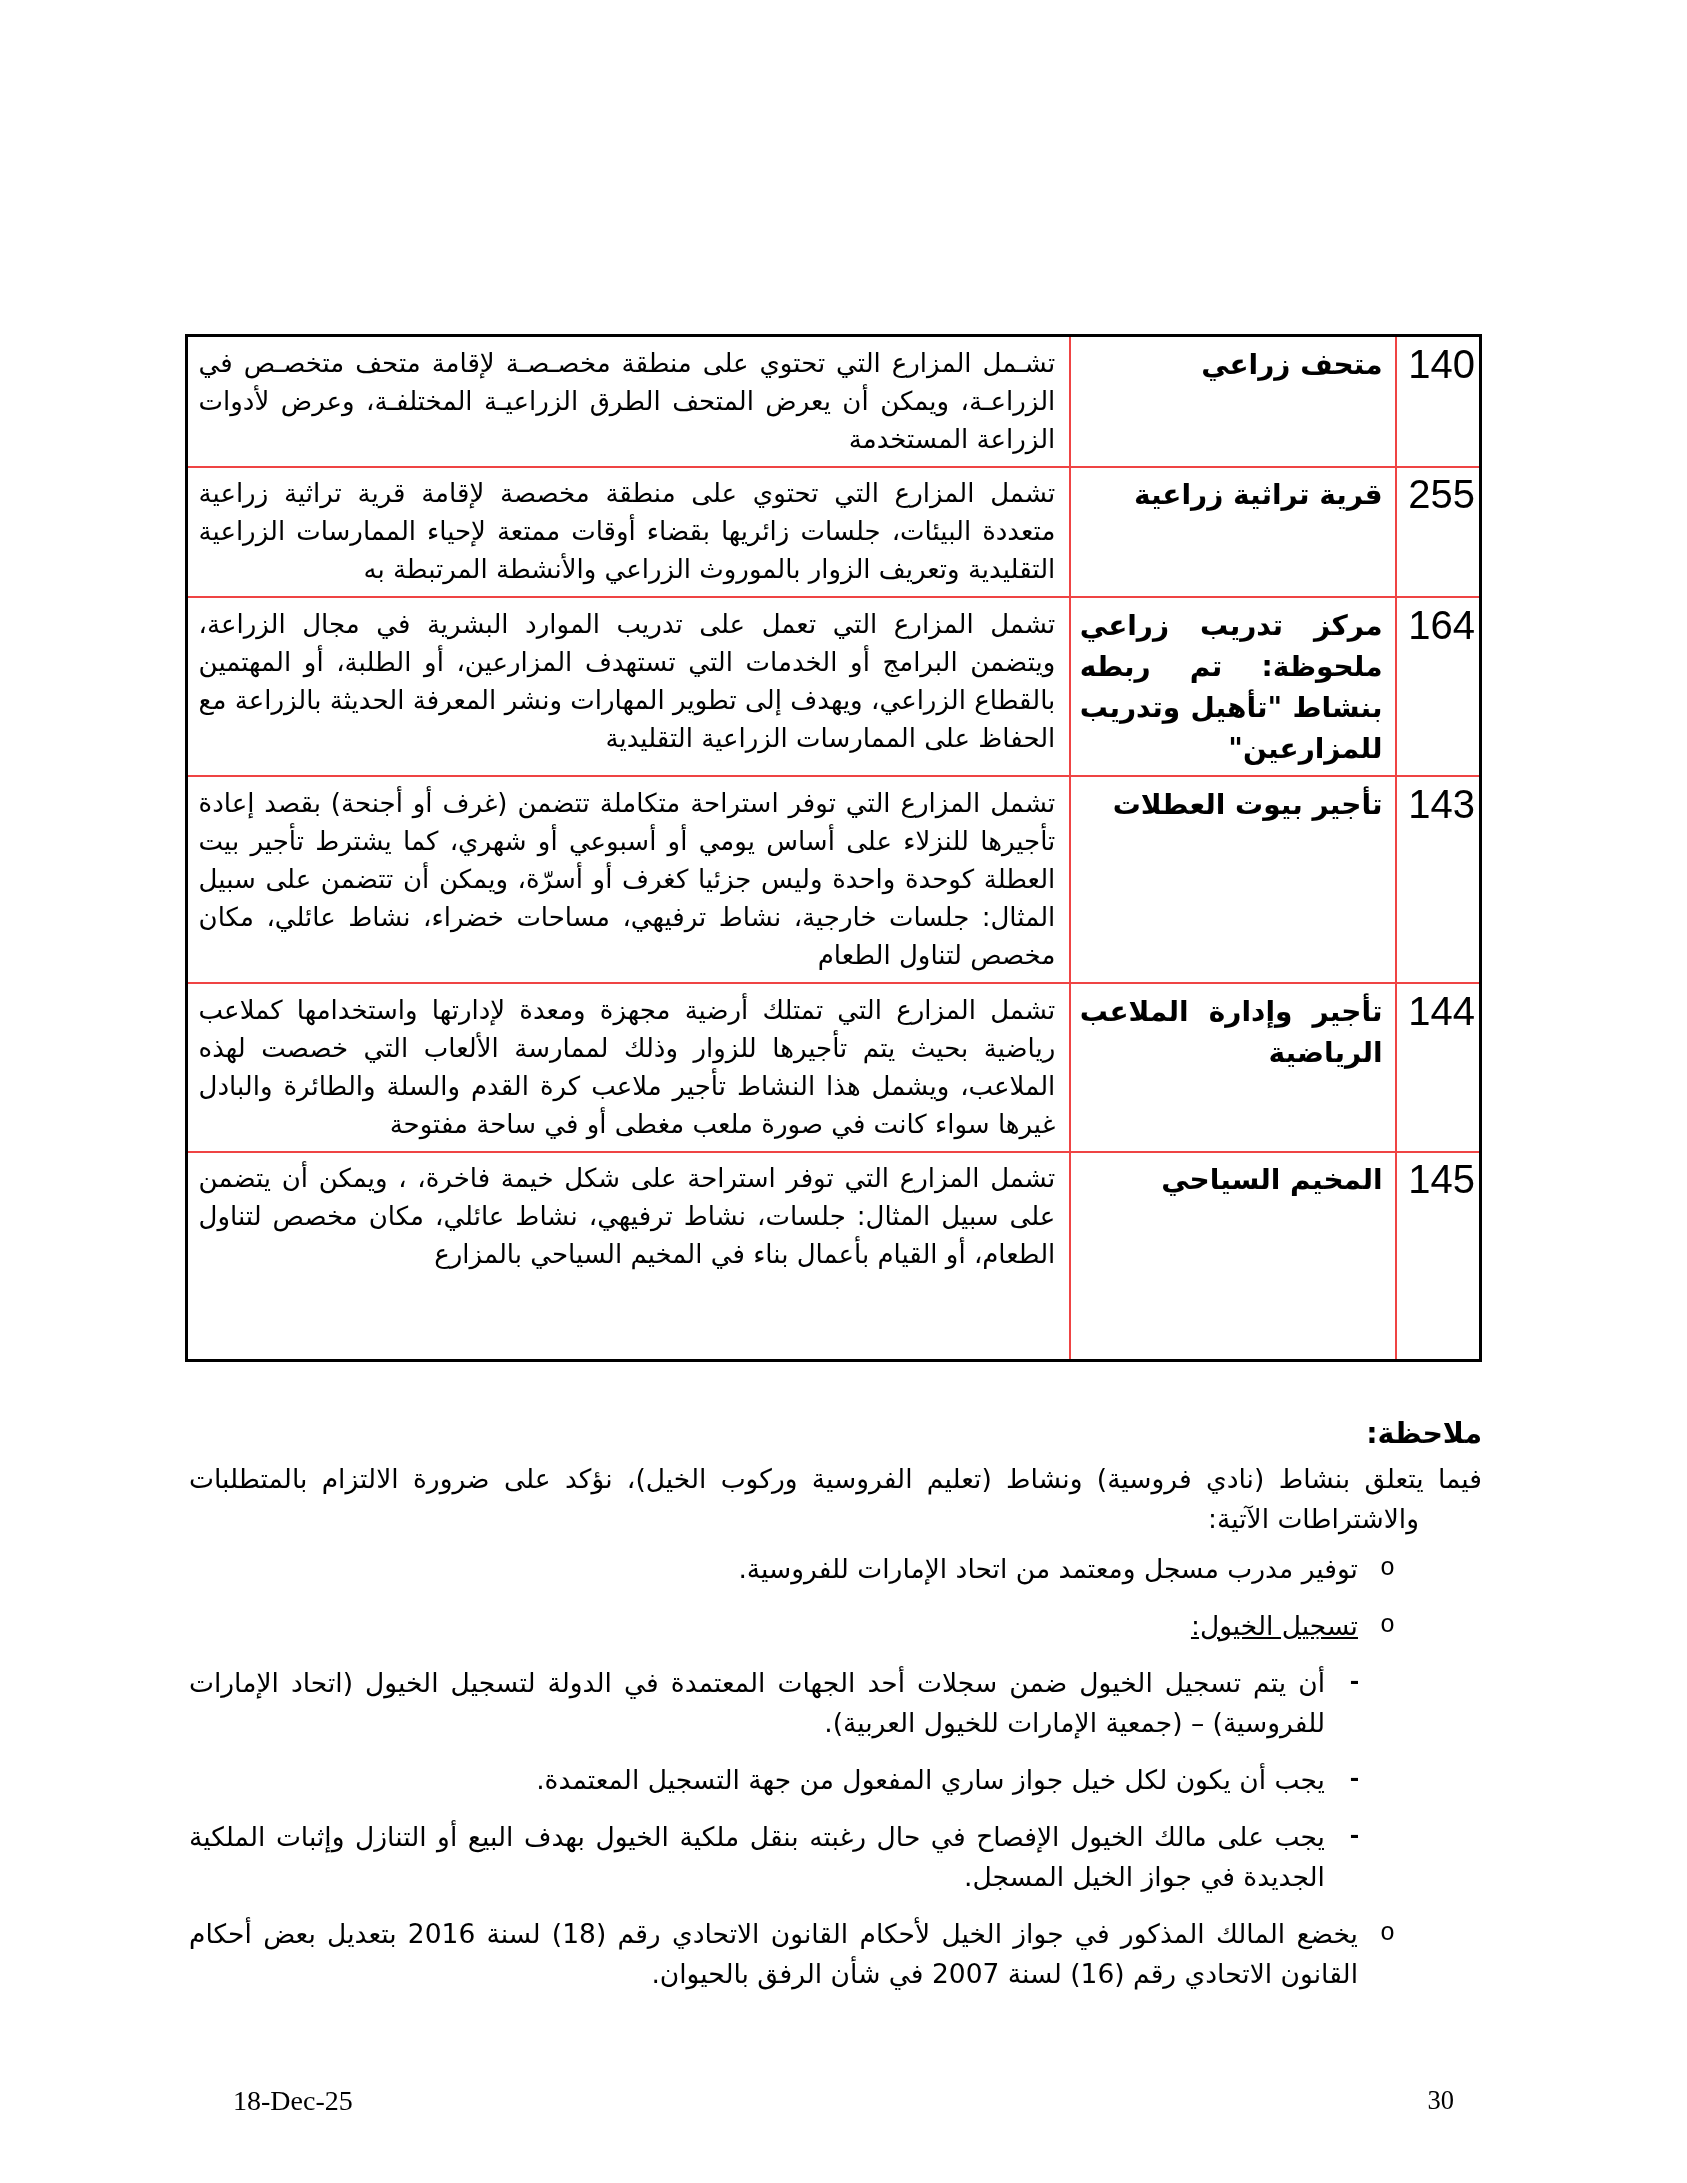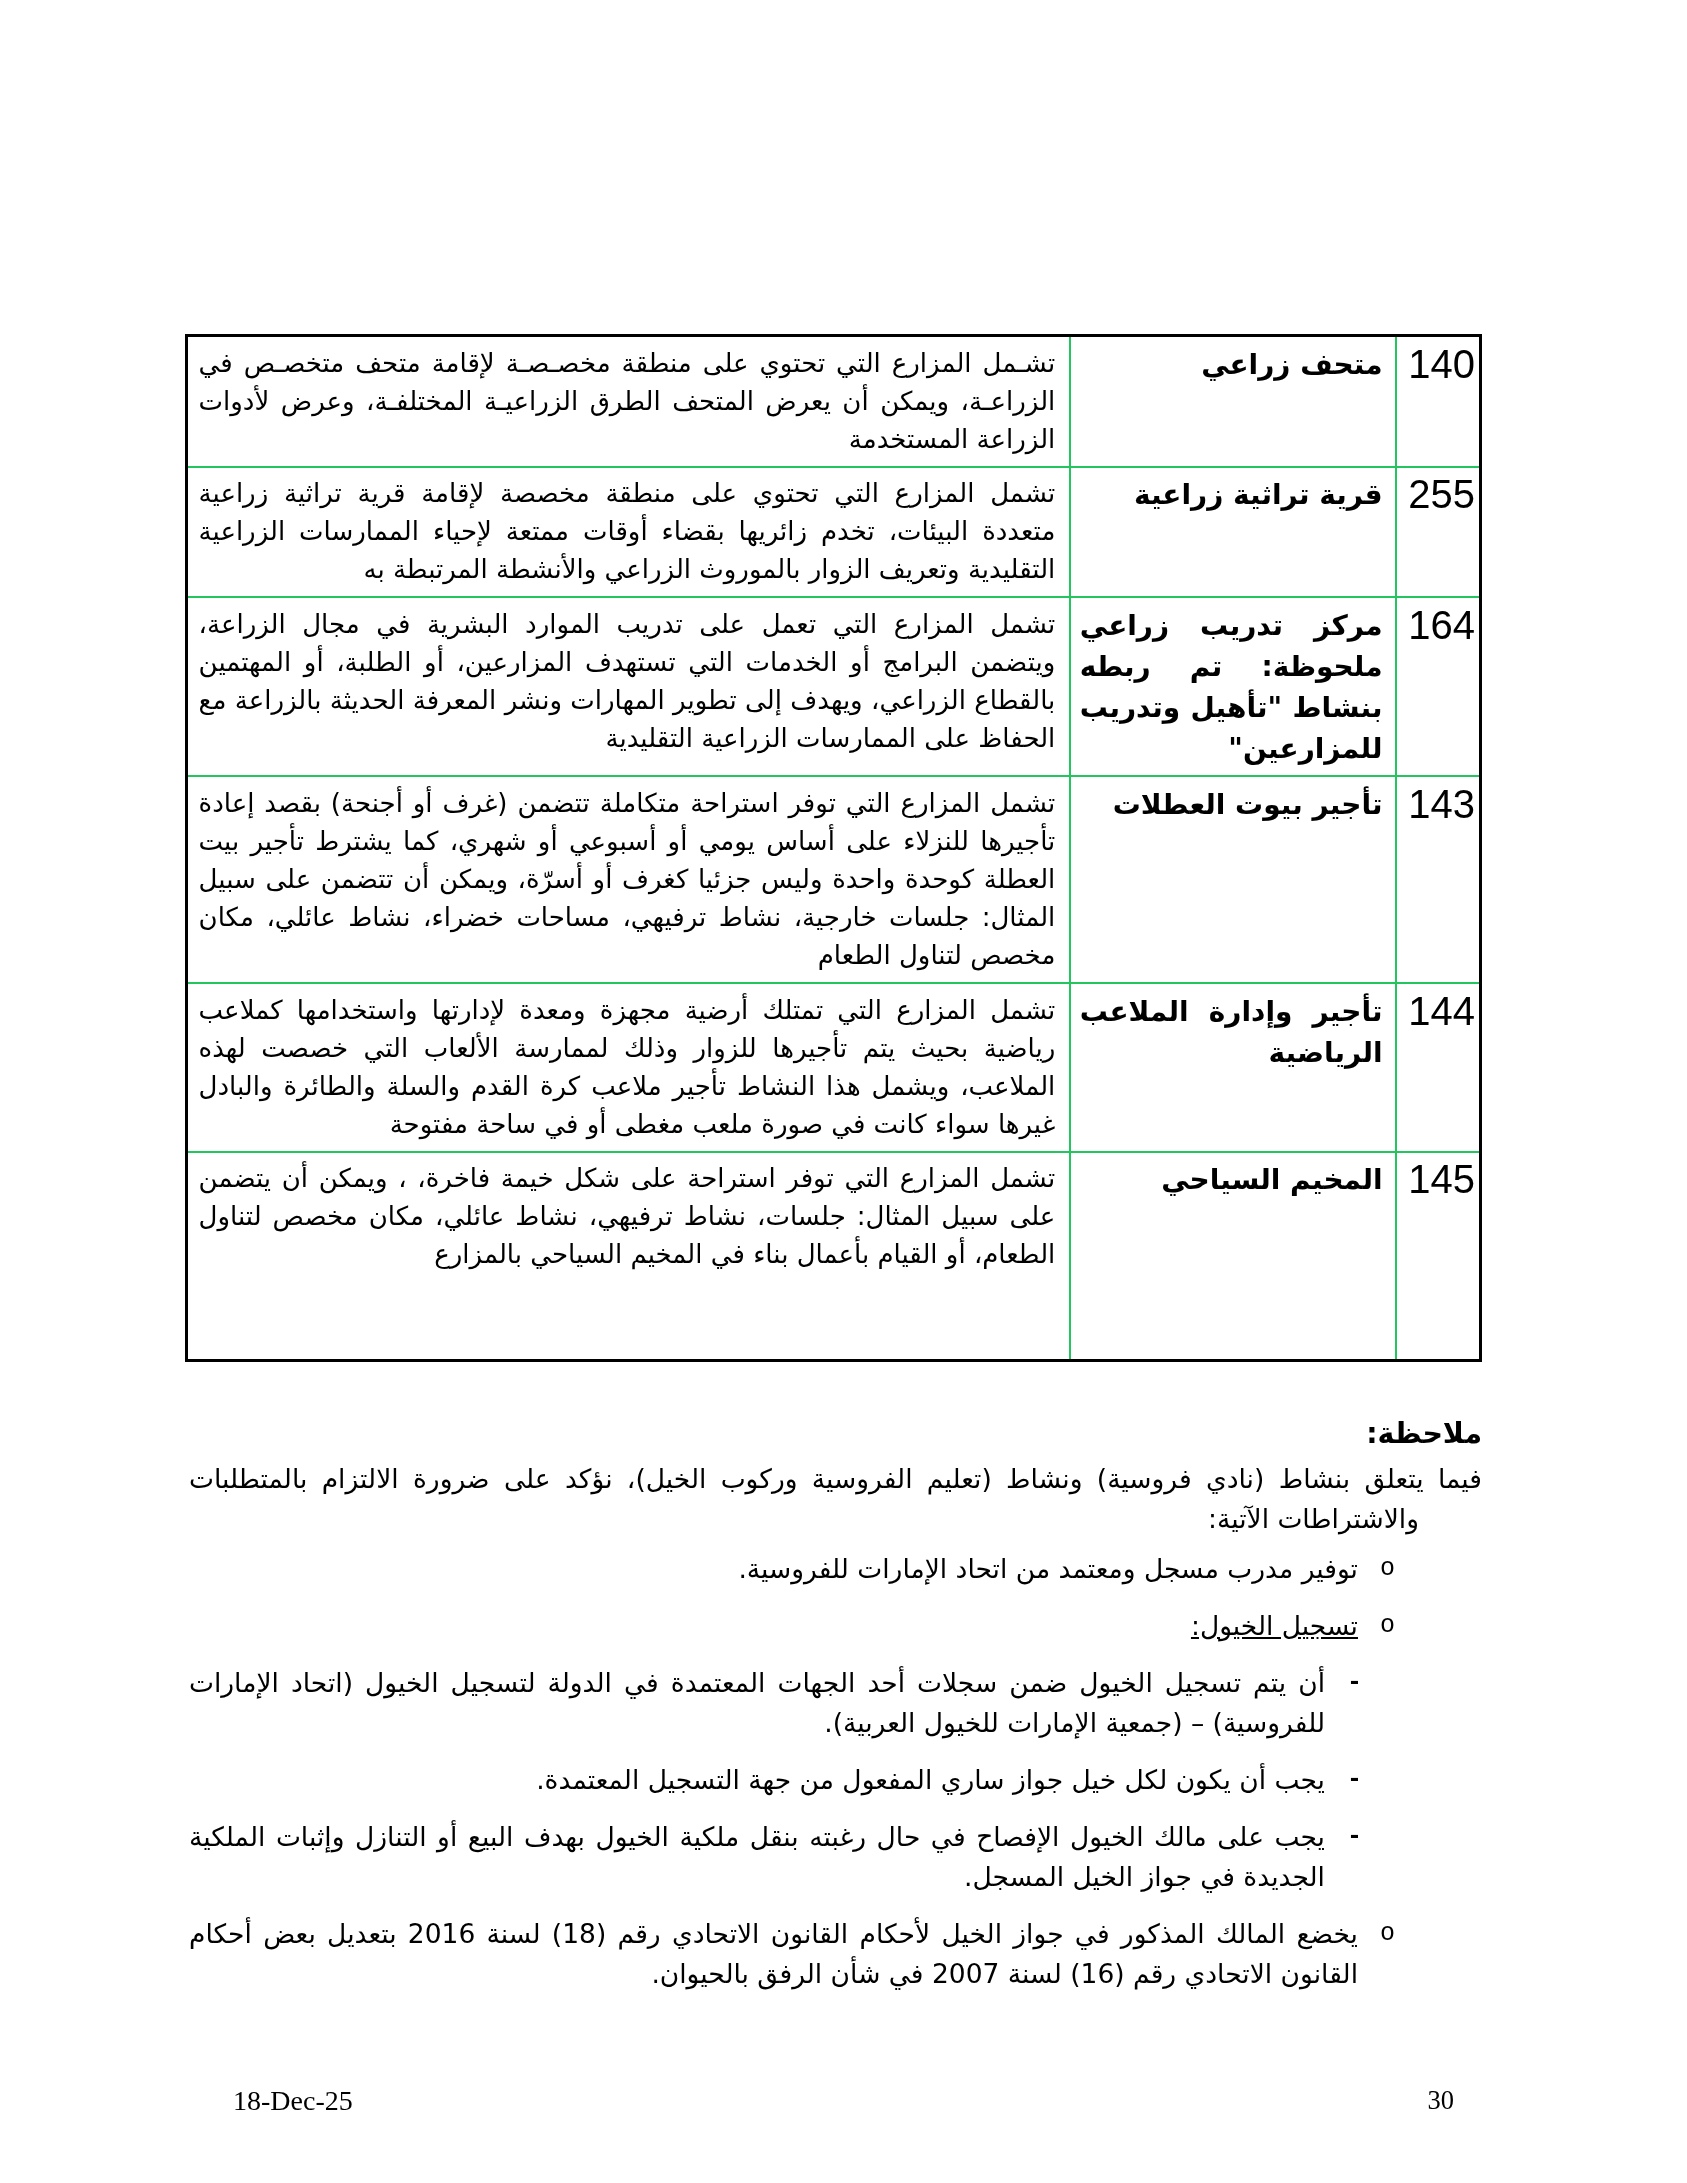--- a/index.html
+++ b/index.html
@@ -21,21 +21,21 @@
     right: 205px;
     width: 1293px;
   }
   table.farm-table {
     width: 100%;
     border-collapse: collapse;
     border: 3.3px solid #000;
     table-layout: fixed;
   }
   table.farm-table td {
-    border: 2px solid #22c55e;
+    border: 2px solid #ef4444;
     vertical-align: top;
   }
   col.c-num   { width: 85px; }
   col.c-title { width: 326px; }
   col.c-desc  { width: 883px; }
   td.cell-num {
     text-align: right;
     font-size: 40px;
     line-height: 40px;
     padding: 6.6px 4px;
@@ -121,21 +121,21 @@
       <tbody>
   <tr class="row-140">
     <td class="cell-num">140</td>
     <td class="cell-title">متحف زراعي</td>
     <td class="cell-desc">تشـمل المزارع التي تحتوي على منطقة مخصـصـة لإقامة متحف متخصـص في الزراعـة، ويمكن أن يعرض المتحف الطرق الزراعيـة المختلفـة، وعرض لأدوات الزراعة المستخدمة</td>
   </tr>
 
   <tr class="row-141">
     <td class="cell-num">255</td>
     <td class="cell-title">قرية تراثية زراعية</td>
-    <td class="cell-desc">تشمل المزارع التي تحتوي على منطقة مخصصة لإقامة قرية تراثية زراعية متعددة البيئات، تخدم زائريها بقضاء أوقات ممتعة لإحياء الممارسات الزراعية التقليدية وتعريف الزوار بالموروث الزراعي والأنشطة المرتبطة به</td>
+    <td class="cell-desc">تشمل المزارع التي تحتوي على منطقة مخصصة لإقامة قرية تراثية زراعية متعددة البيئات، جلسات زائريها بقضاء أوقات ممتعة لإحياء الممارسات الزراعية التقليدية وتعريف الزوار بالموروث الزراعي والأنشطة المرتبطة به</td>
   </tr>
 
   <tr class="row-142">
     <td class="cell-num">164</td>
     <td class="cell-title">مركز تدريب زراعي ملحوظة: تم ربطه بنشاط "تأهيل وتدريب للمزارعين"</td>
     <td class="cell-desc">تشمل المزارع التي تعمل على تدريب الموارد البشرية في مجال الزراعة، ويتضمن البرامج أو الخدمات التي تستهدف المزارعين، أو الطلبة، أو المهتمين بالقطاع الزراعي، ويهدف إلى تطوير المهارات ونشر المعرفة الحديثة بالزراعة مع الحفاظ على الممارسات الزراعية التقليدية</td>
   </tr>
 
   <tr class="row-143">
     <td class="cell-num">143</td>

